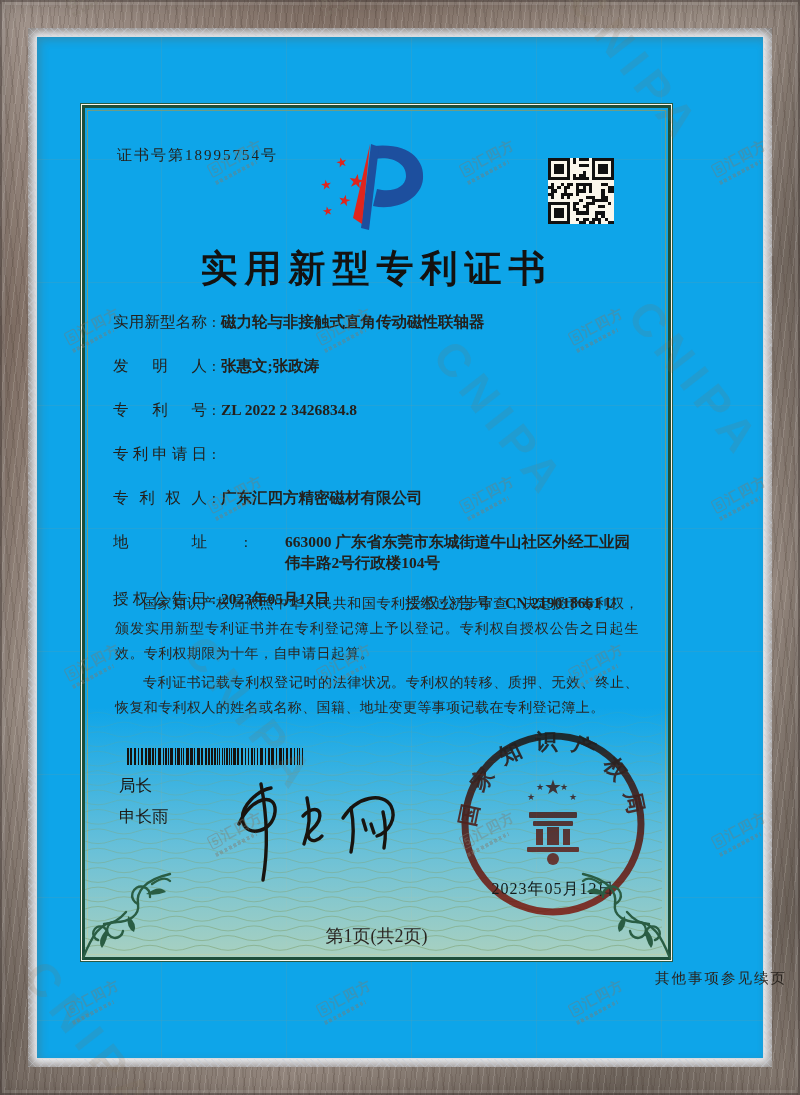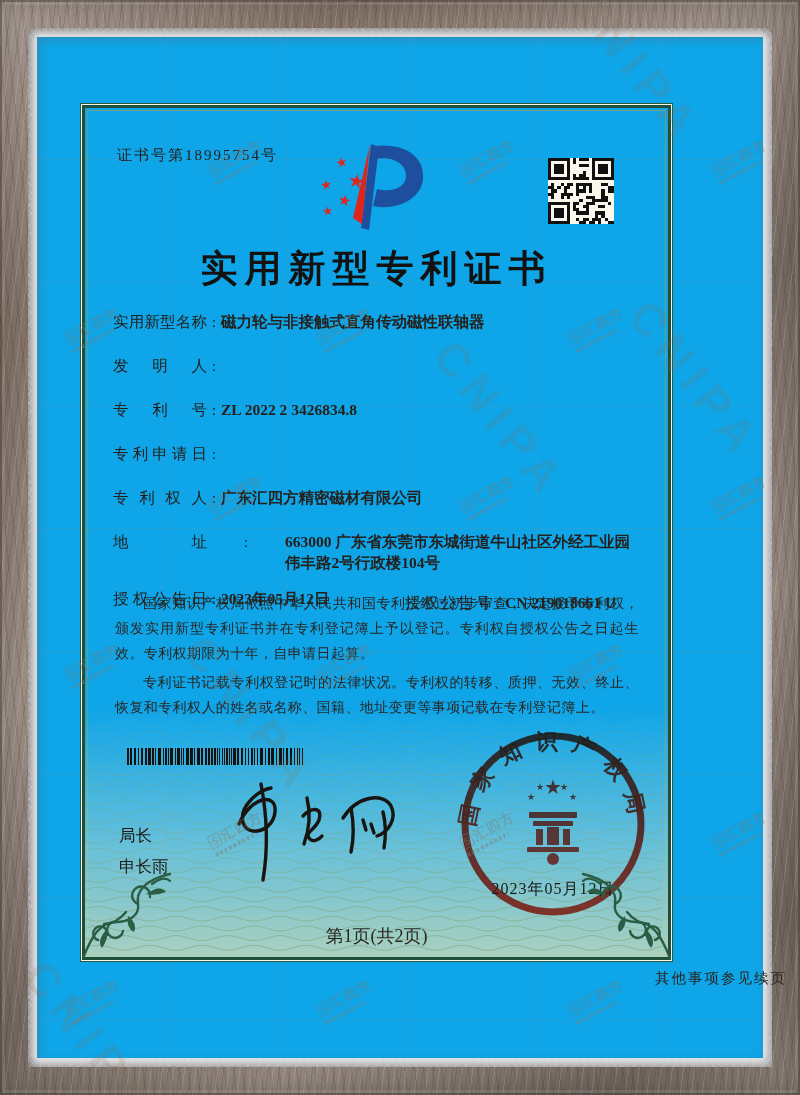--- a/index.html
+++ b/index.html
@@ -63,21 +63,21 @@
   .frow-grant .pair2{position:absolute;left:292px;top:4px;display:flex;width:236px;}
   .frow-grant .pair2 .flabel{width:86px;flex:0 0 86px;}
 
   
   .body-text{position:absolute;left:30px;top:484px;width:524px;font-size:14px;line-height:1.78;
     text-align:justify;color:#2a2520;letter-spacing:.4px;}
   .body-text p{margin:0 0 4px 0;text-indent:2em;}
 
   
   .barcode{position:absolute;left:42px;top:640px;width:178px;height:17px;}
-  .signer{position:absolute;left:34px;top:712px;font-size:16.5px;line-height:1.9;color:#1c1916;}
+  .signer{position:absolute;left:34px;top:662px;font-size:16.5px;line-height:1.9;color:#1c1916;}
   .signature{position:absolute;left:138px;top:668px;width:190px;height:115px;}
   .seal{position:absolute;left:372px;top:620px;width:192px;height:192px;mix-blend-mode:multiply;opacity:.95;}
   .page-note{position:absolute;left:0;top:816px;width:100%;text-align:center;font-size:18px;color:#2a2520;}
   .footer-note{position:absolute;left:0;top:932px;width:100%;text-align:right;
     font-size:14.5px;color:#2a2520;letter-spacing:2px;margin-left:24px;}
 
   
   #wm{position:absolute;inset:0;z-index:40;pointer-events:none;overflow:hidden;}
   .wm-big{position:absolute;font-family:"Liberation Sans","DejaVu Sans",sans-serif;
     font-weight:bold;font-size:46px;letter-spacing:9px;color:rgba(128,112,88,.16);
@@ -305,20 +305,21 @@
 
         <div class="fields">
           <div class="frow">
             <span class="flabel">实用新型名称</span>
               <span class="fcolon">:</span>
             <span class="fvalue">磁力轮与非接触式直角传动磁性联轴器</span>
           </div>
           <div class="frow">
             <span class="flabel">发明人</span>
               <span class="fcolon">:</span>
+            <span class="fvalue">张惠文;张政涛</span>
           </div>
           <div class="frow">
             <span class="flabel">专利号</span>
               <span class="fcolon">:</span>
             <span class="fvalue">ZL 2022 2 3426834.8</span>
           </div>
           <div class="frow">
             <span class="flabel">专利申请日</span>
               <span class="fcolon">:</span>
           </div>

